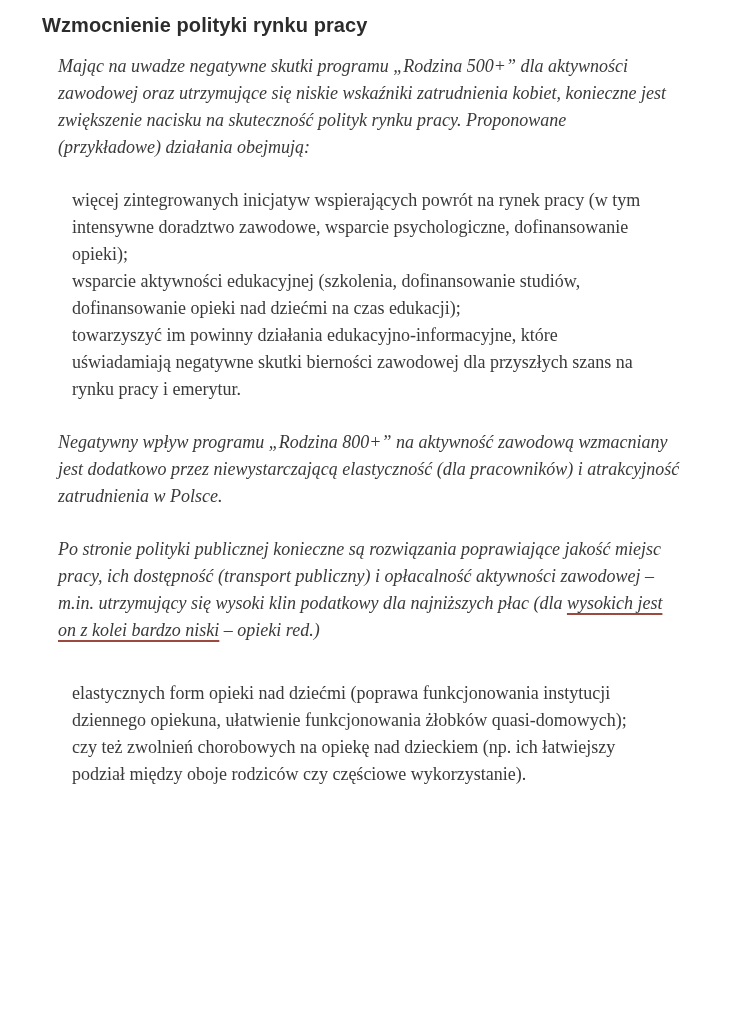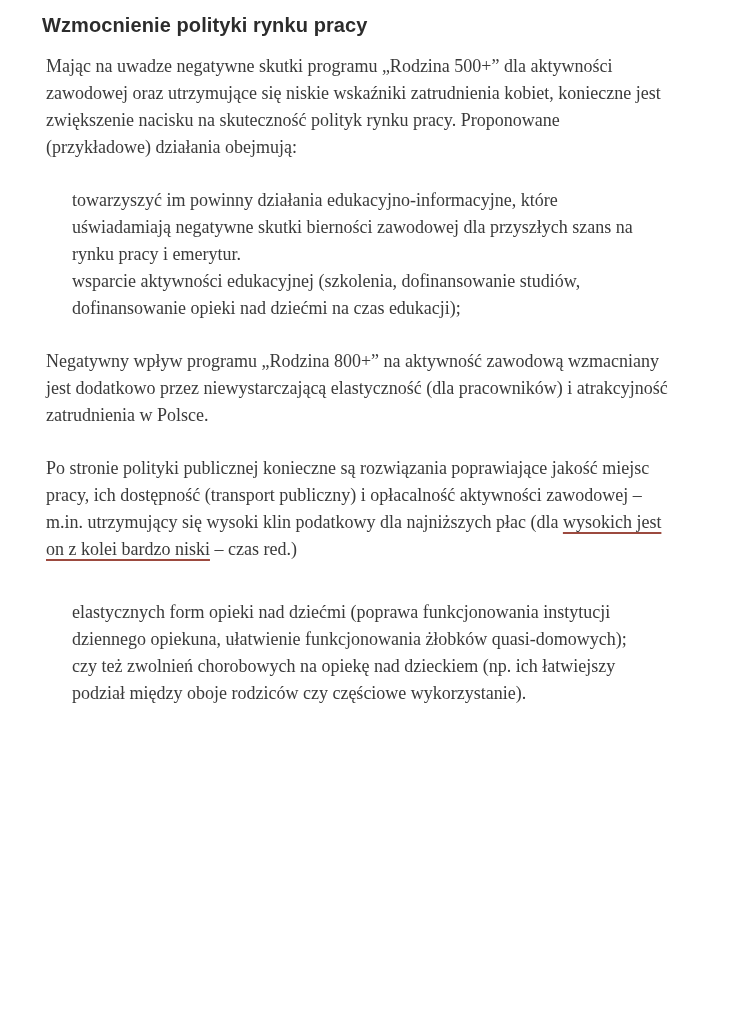--- a/index.html
+++ b/index.html
@@ -23,22 +23,23 @@
     color: var(--heading-color, #2c2c2c);
     margin: 0 0 14px 0;
     white-space: pre-line;
     letter-spacing: 0.1px;
   }
   section + section { margin-top: 36px; }
   p {
     font-size: 18px;
     line-height: 27px;
     color: var(--body-color, #3a3a3a);
-    margin: 0 0 26px 4px;
+    margin: 0 0 26px 16px;
     white-space: pre-line;
+    font-style: italic;
   }
   ul {
     list-style: none;
     margin: 0 0 26px 0;
     padding: 0 0 0 30px;
   }
   li {
     font-size: 18px;
     line-height: 27px;
     color: var(--body-color, #3a3a3a);
@@ -60,33 +61,36 @@
 
 <div class="page">
 
   <section>
     <h2>Wzmocnienie polityki rynku pracy</h2>
     <p>Mając na uwadze negatywne skutki programu „Rodzina 500+” dla aktywności
 zawodowej oraz utrzymujące się niskie wskaźniki zatrudnienia kobiet, konieczne jest
 zwiększenie nacisku na skuteczność polityk rynku pracy. Proponowane
 (przykładowe) działania obejmują:</p>
     <ul>
+      <li>więcej zintegrowanych inicjatyw wspierających powrót na rynek pracy (w tym
+intensywne doradztwo zawodowe, wsparcie psychologiczne, dofinansowanie
+opieki);</li>
+      <li>wsparcie aktywności edukacyjnej (szkolenia, dofinansowanie studiów,
+dofinansowanie opieki nad dziećmi na czas edukacji);</li>
       <li>towarzyszyć im powinny działania edukacyjno-informacyjne, które
 uświadamiają negatywne skutki bierności zawodowej dla przyszłych szans na
 rynku pracy i emerytur.</li>
-      <li>wsparcie aktywności edukacyjnej (szkolenia, dofinansowanie studiów,
-dofinansowanie opieki nad dziećmi na czas edukacji);</li>
     </ul>
     <p>Negatywny wpływ programu „Rodzina 800+” na aktywność zawodową wzmacniany
 jest dodatkowo przez niewystarczającą elastyczność (dla pracowników) i atrakcyjność
 zatrudnienia w Polsce.</p>
     <p><span class="run">Po stronie polityki publicznej konieczne są rozwiązania poprawiające jakość miejsc
 pracy, ich dostępność (transport publiczny) i opłacalność aktywności zawodowej –
 m.in. utrzymujący się wysoki klin podatkowy dla najniższych płac (dla </span><a class="inline-link" href="#">wysokich jest
-on z kolei bardzo niski</a><span class="run"> – czas red.)</span></p>
+on z kolei bardzo niski</a><span class="run"> – opieki red.)</span></p>
   </section>
 
   <section>
     <ul>
       <li>elastycznych form opieki nad dziećmi (poprawa funkcjonowania instytucji
 dziennego opiekuna, ułatwienie funkcjonowania żłobków quasi-domowych);</li>
       <li>czy też zwolnień chorobowych na opiekę nad dzieckiem (np. ich łatwiejszy
 podział między oboje rodziców czy częściowe wykorzystanie).</li>
     </ul>
   </section>

